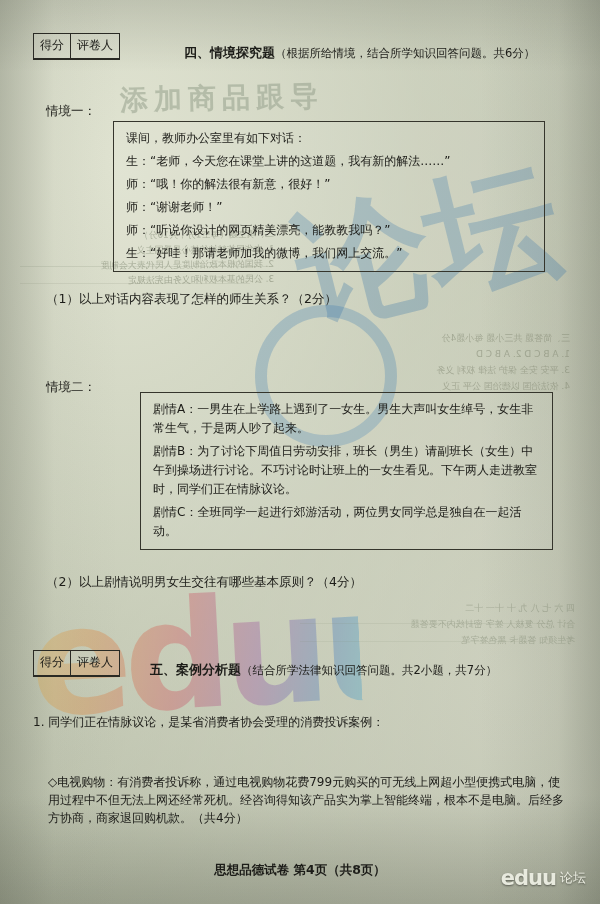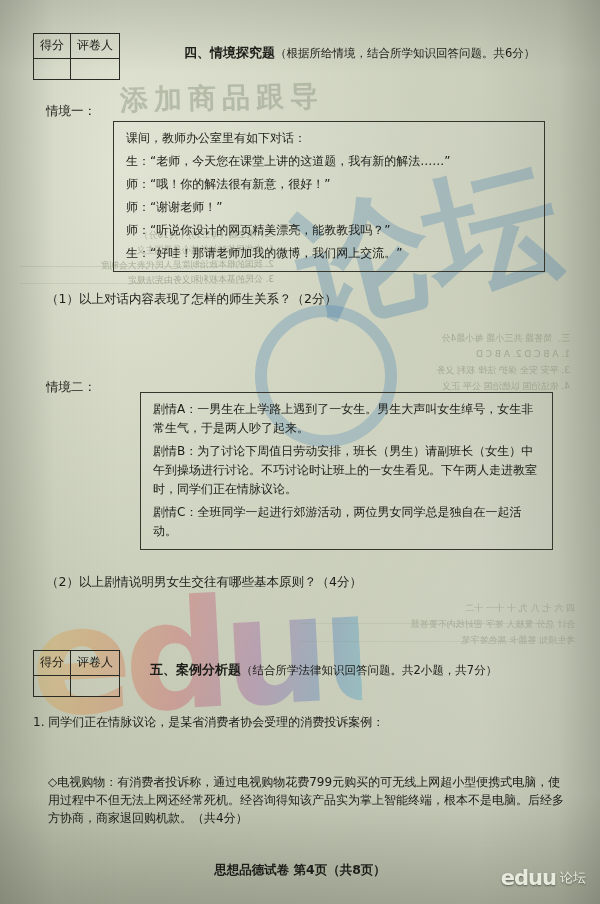--- a/index.html
+++ b/index.html
@@ -80,21 +80,21 @@
   #content{position:absolute;inset:0;}
   .ink{color:#1c1c18;font-family:"DejaVu Sans","Liberation Sans",sans-serif;}
 
   
   .scorebox{
     position:absolute;border:1px solid #2a2a24;
     display:flex;background:rgba(255,255,255,0.05);
   }
   .scorebox .cell{
     border-right:1px solid #2a2a24;
-    display:flex;flex-direction:column;
+    display:flex;flex-direction:row;
   }
   .scorebox .cell:last-child{border-right:none;}
   .scorebox .head{
     font-size:12px;text-align:center;padding:3px 6px 4px;
     border-bottom:1px solid #2a2a24;white-space:nowrap;
   }
   .scorebox .blank{height:20px;}
 
   .sect-title{position:absolute;font-size:13px;font-weight:bold;white-space:nowrap;}
   .sect-title .sub{font-weight:normal;font-size:11.5px;}

